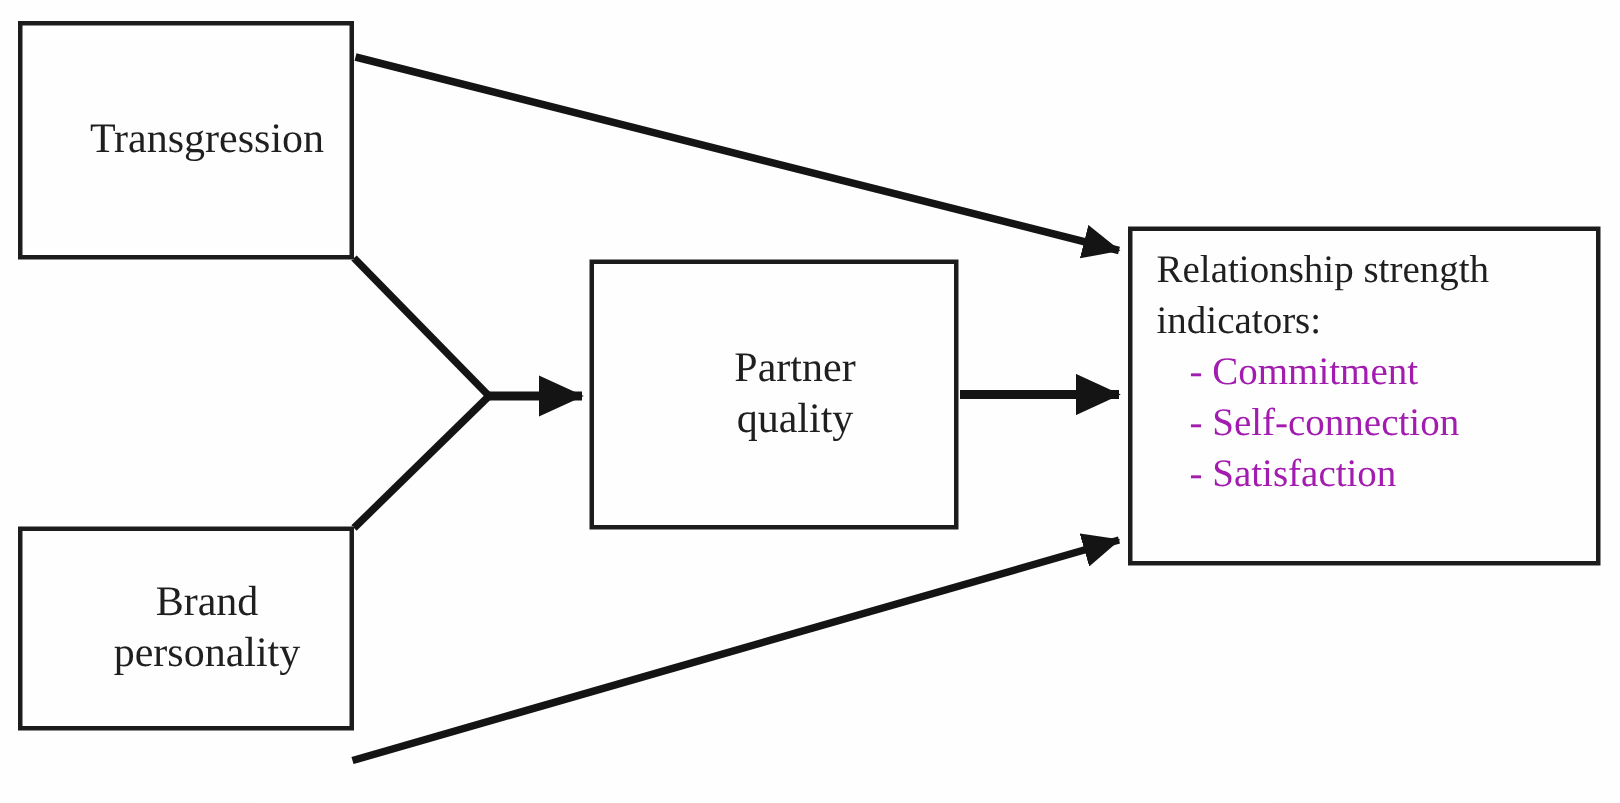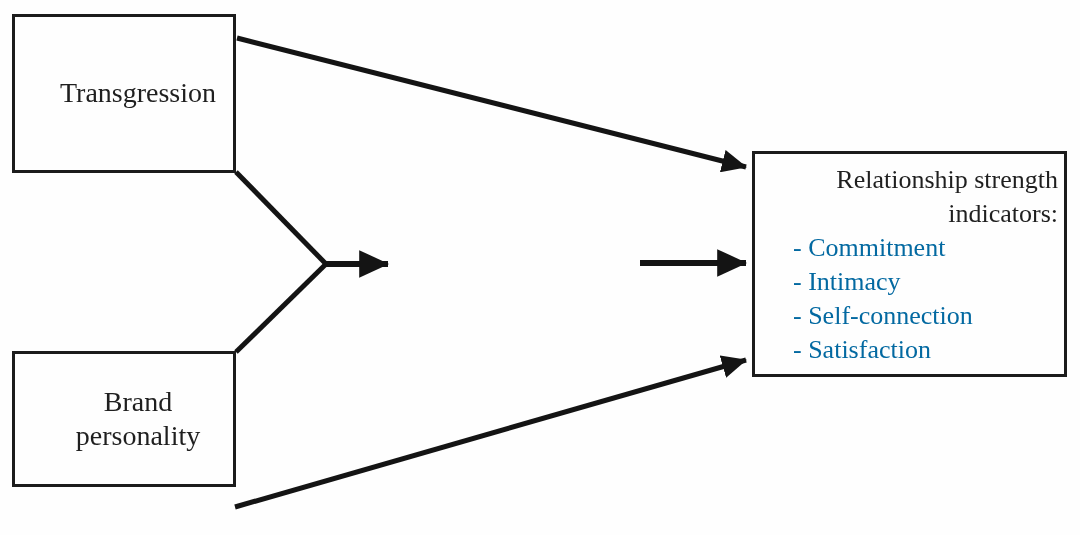--- a/index.html
+++ b/index.html
@@ -49,25 +49,24 @@
   .box-brand        { left: 12px; top: 351px; width: 224px; height: 136px; }
   .box-partner      { left: 393px; top: 173px; width: 246px; height: 180px; }
   .box-relationship {
     left: 752px; top: 151px; width: 315px; height: 226px;
     padding: 9px 6px 0 16px;
     font-size: 26px;
     line-height: 34px;
   }
   .rs-title {
     color: #1f1f1f;
-    text-align: right;
   }
   .rs-item {
     padding-left: 22px;
-    color: #0369a1;
+    color: #a21caf;
   }
   svg line, svg path {
     stroke: #141414;
     fill: none;
   }
   svg .ah-fill {
     fill: #141414;
     stroke: none;
   }
 </style>
@@ -97,22 +96,24 @@
   </svg>
 
   <div class="node centered box-transgression">
     <span class="node-label">Transgression</span>
   </div>
 
   <div class="node centered box-brand">
     <span class="node-label wrap-narrow">Brand personality</span>
   </div>
 
+  <div class="node centered box-partner">
+    <span class="node-label wrap-narrow">Partner quality</span>
+  </div>
 
   <div class="node box-relationship">
     <div class="rs-title">Relationship strength indicators:</div>
     <div class="rs-item">- Commitment</div>
-    <div class="rs-item">- Intimacy</div>
     <div class="rs-item">- Self-connection</div>
     <div class="rs-item">- Satisfaction</div>
   </div>
 
 </div>
 
 </body></html>

